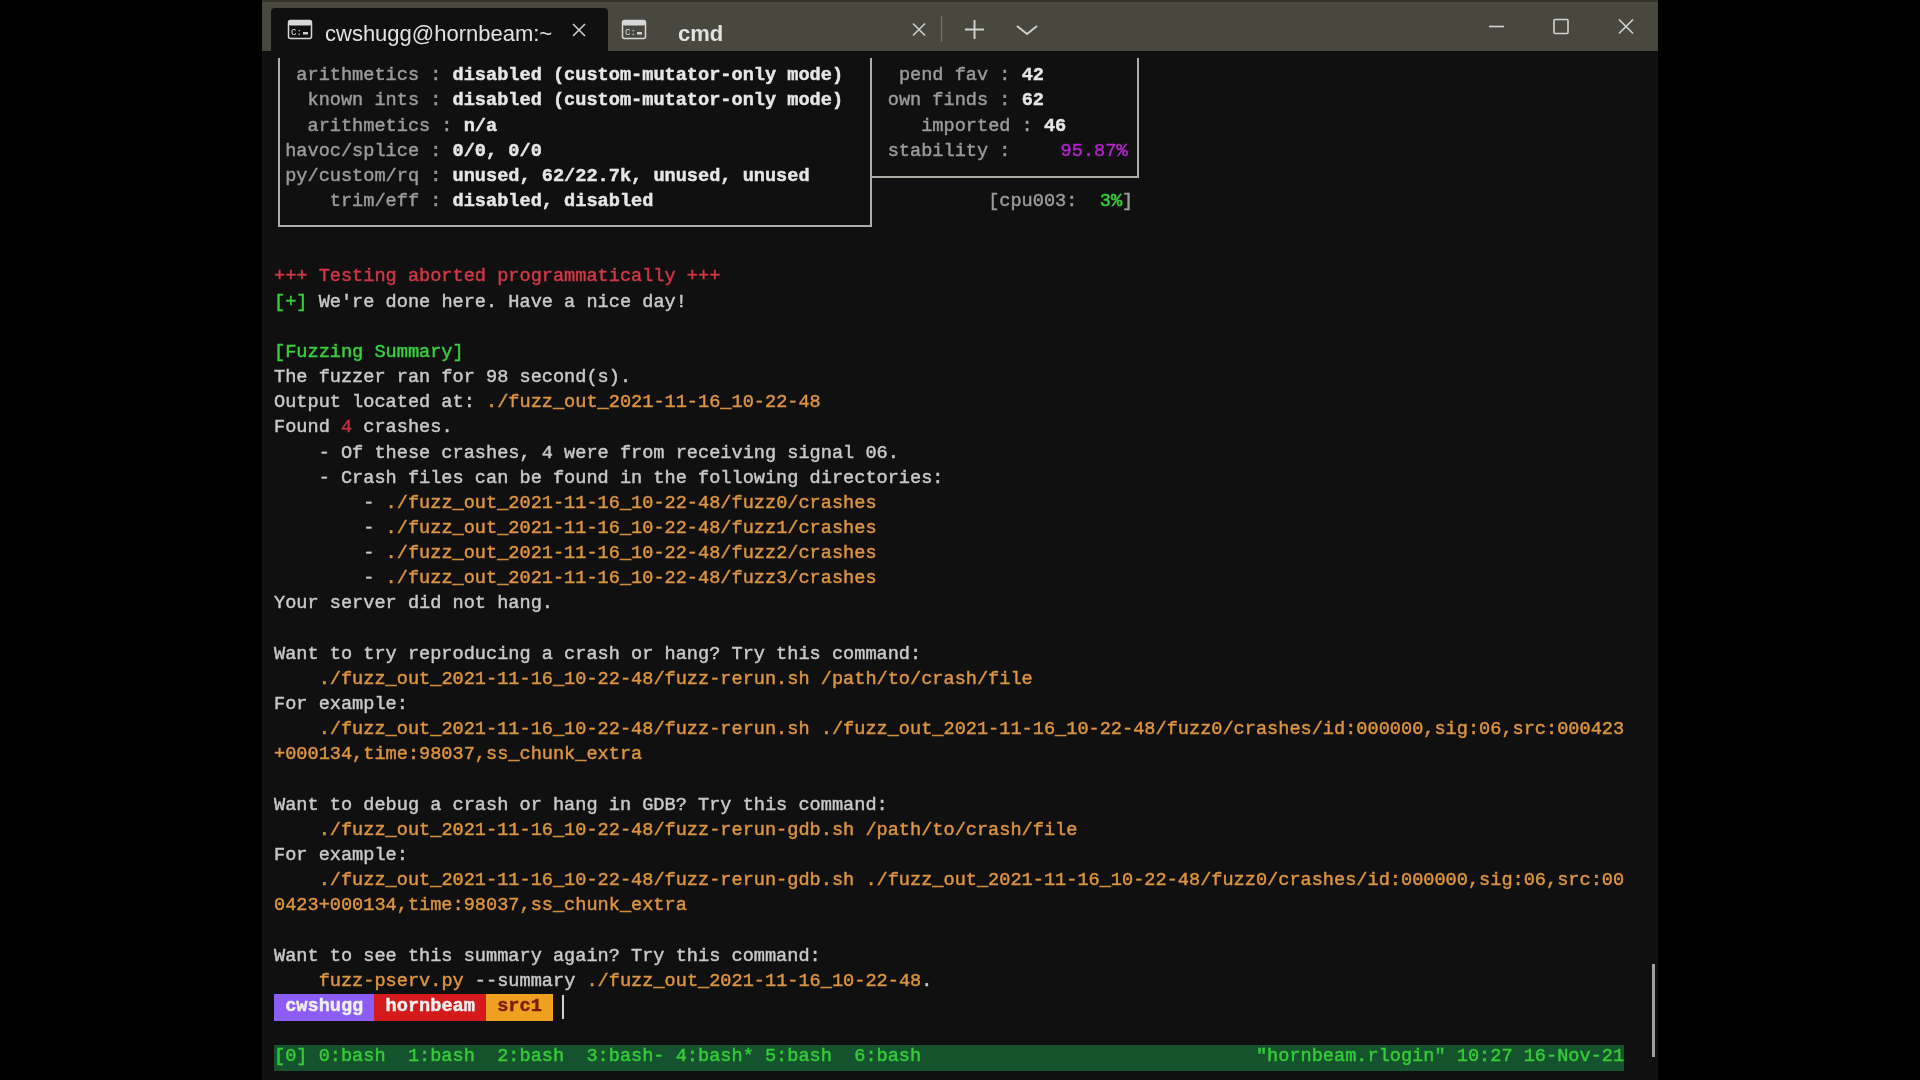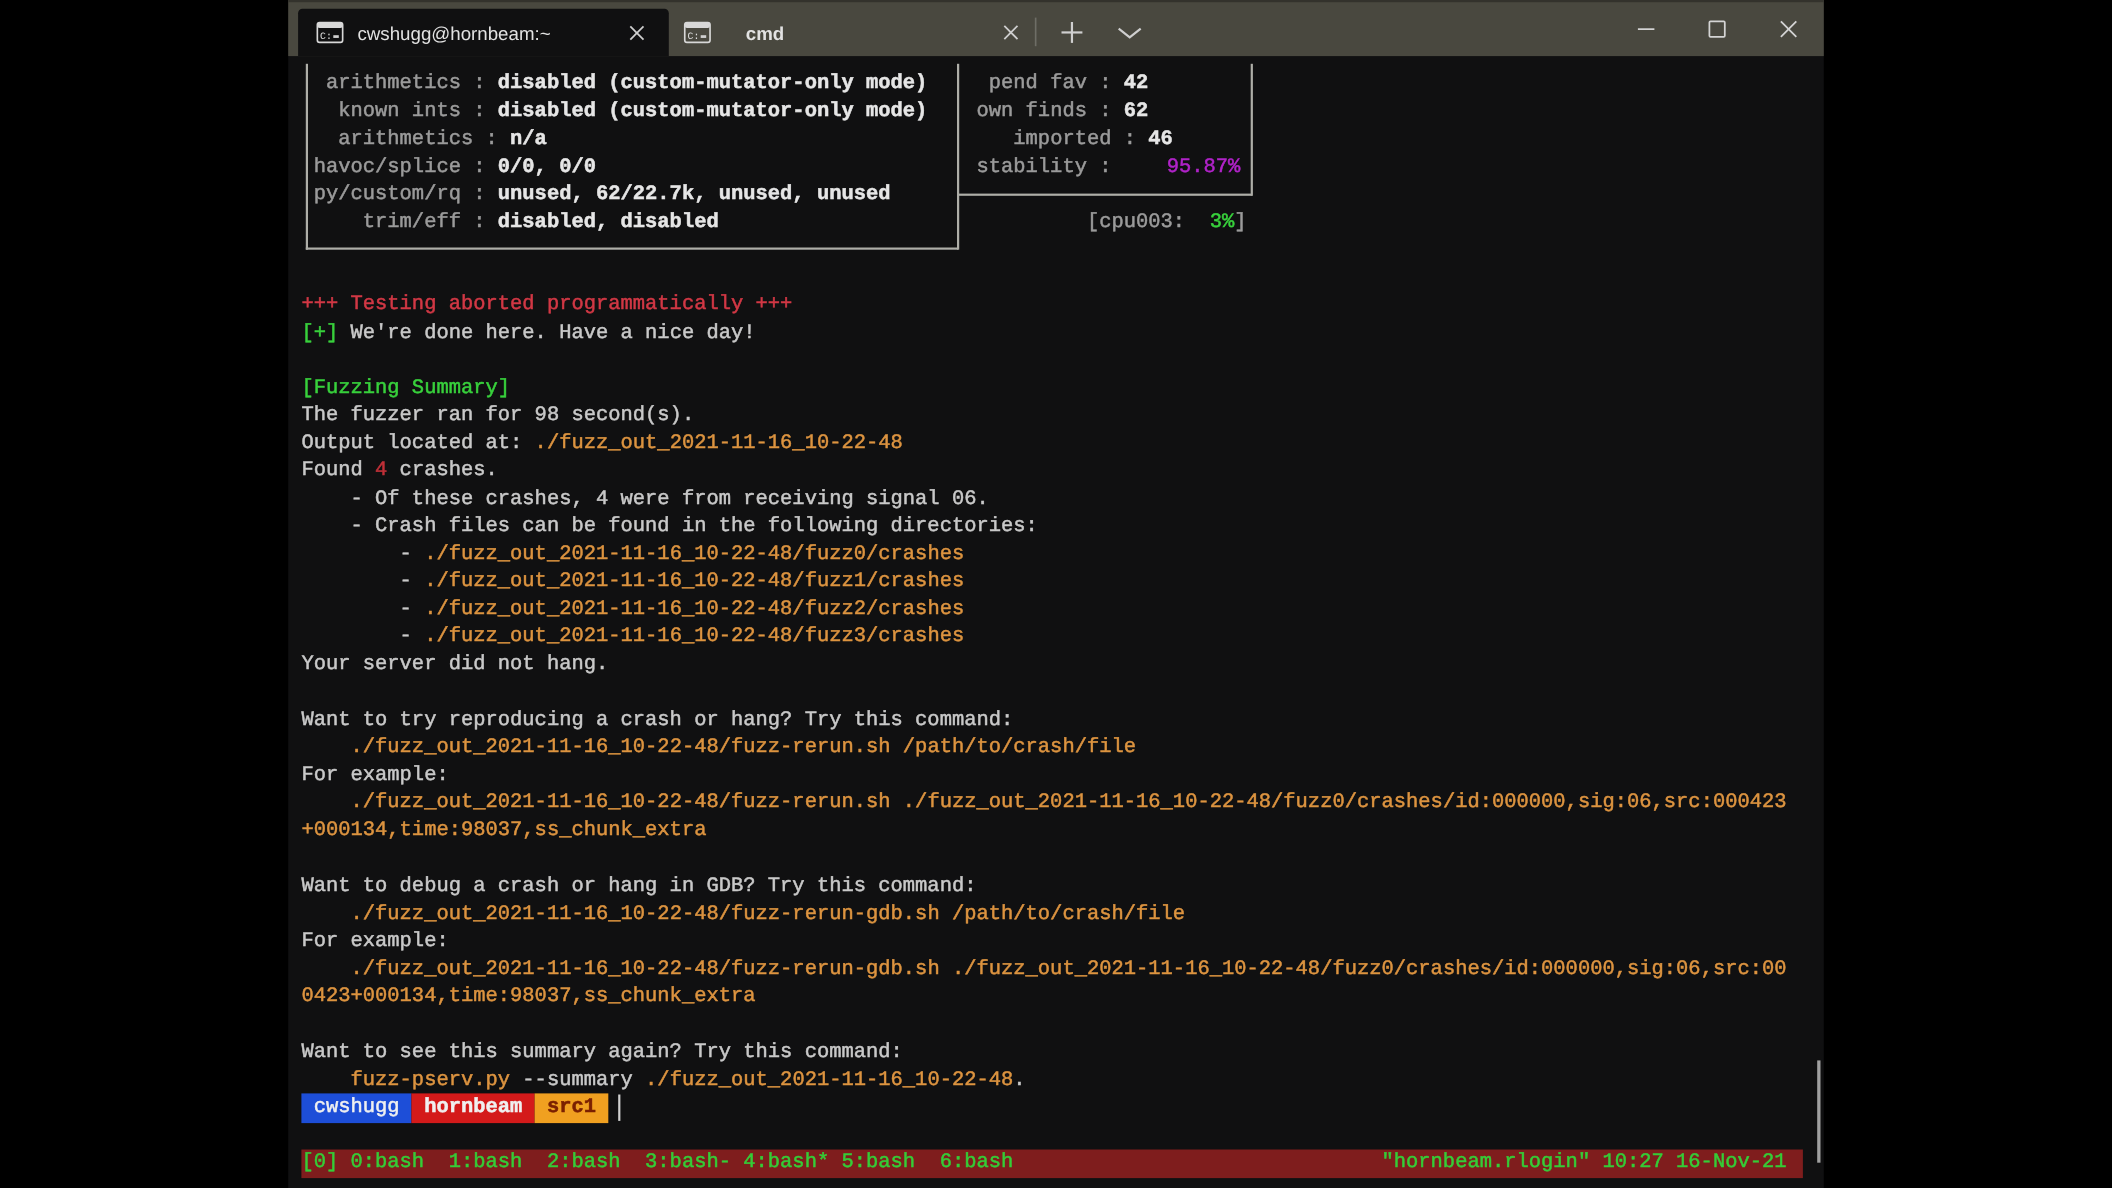--- a/index.html
+++ b/index.html
@@ -2,34 +2,34 @@
 <html><head>
 <meta charset="utf-8">
 <style>
   html,body{margin:0;padding:0;}
   body{width:1920px;height:1080px;background:#000;overflow:hidden;position:relative;
        font-family:"Liberation Mono",monospace;}
   #win{position:absolute;left:262px;top:0;width:1396px;height:1080px;background:#101011;}
   #titlebar{position:absolute;left:262px;top:0;width:1396px;height:51px;background:#49483f;}
   #tab1{position:absolute;left:271px;top:8px;width:337px;height:43px;background:#101011;
         border-radius:4px 4px 0 0;}
-  .tabtxt{position:absolute;font-family:"Liberation Sans",sans-serif;font-size:17px;
+  .tabtxt{position:absolute;font-family:"Liberation Sans",sans-serif;font-size:22px;
           color:#e2e2e2;white-space:nowrap;text-align:right;}
   #term{position:absolute;left:274px;top:63.2px;margin:0;
         font-family:"Liberation Mono",monospace;font-size:18.6px;line-height:25.16px;
         color:#c9c9c9;-webkit-text-stroke:0.45px currentColor;}
   .gy{color:#9b9b9b;}
   .bw{color:#e6e6e6;font-weight:bold;}
   .o{color:#dd9440;}
   .r{color:#d23845;}
   .r2{color:#c03038;}
   .g{color:#38d13c;}
   .m{color:#b123c9;margin-left:39px;}
-  .tmx{background:#7f1d1d;color:#35cd37;padding:1px 15px 4px 0;}
-  .cb{background:#1d4ed8;color:#f0f0f0;font-weight:normal;padding:2px 0 4.5px 0;}
+  .tmx{background:#14532d;color:#35cd37;padding:1px 0 4px 0;}
+  .cb{background:#8b5cf6;color:#f0f0f0;font-weight:bold;padding:2px 0 4.5px 0;}
   .cr{background:#d41a1a;color:#f0f0f0;font-weight:bold;padding:2px 0 4.5px 0;}
   .cy{background:#f0a020;color:#7a2000;font-weight:bold;padding:2px 0 4.5px 0;}
   .vline,.hline{position:absolute;background:#aeaea8;}
 </style>
 </head>
 <body>
 <div id="win"></div>
 <div id="titlebar"></div>
 <div style="position:absolute;left:262px;top:0;width:1396px;height:2px;background:#33322c;"></div>
 <div id="tab1"></div>

